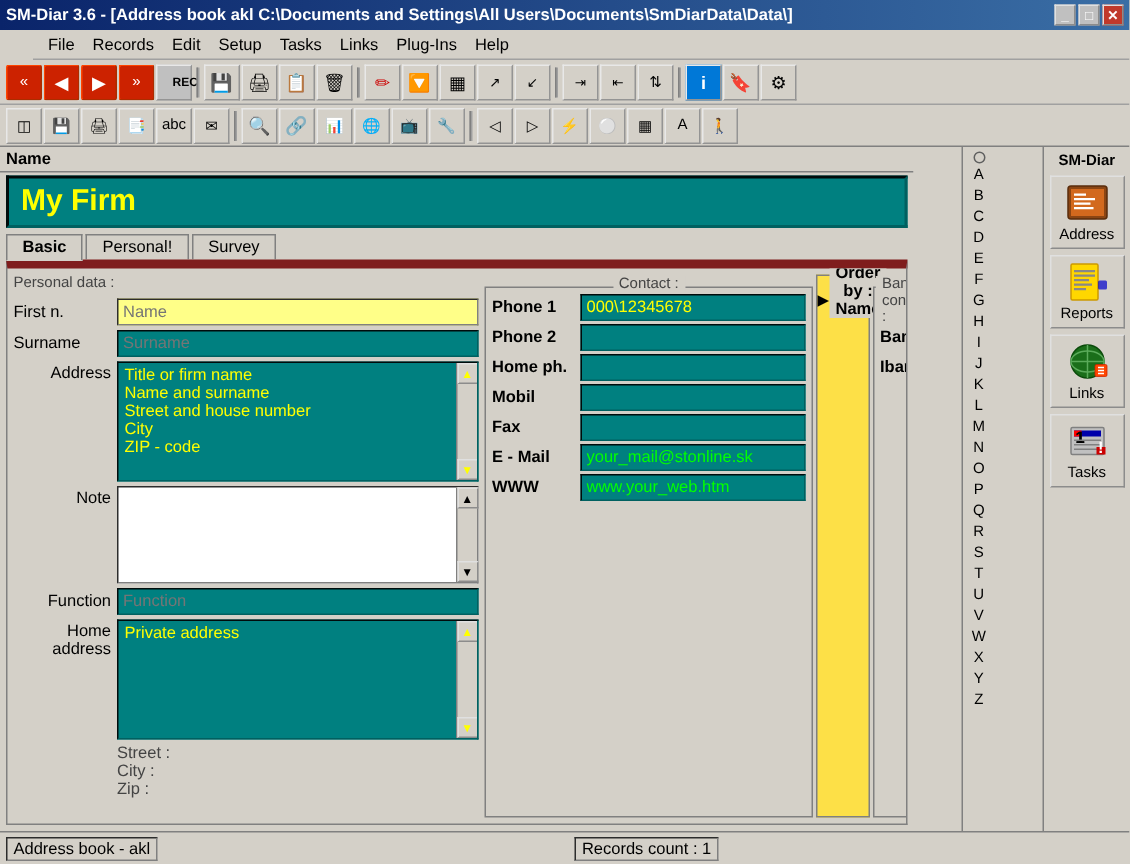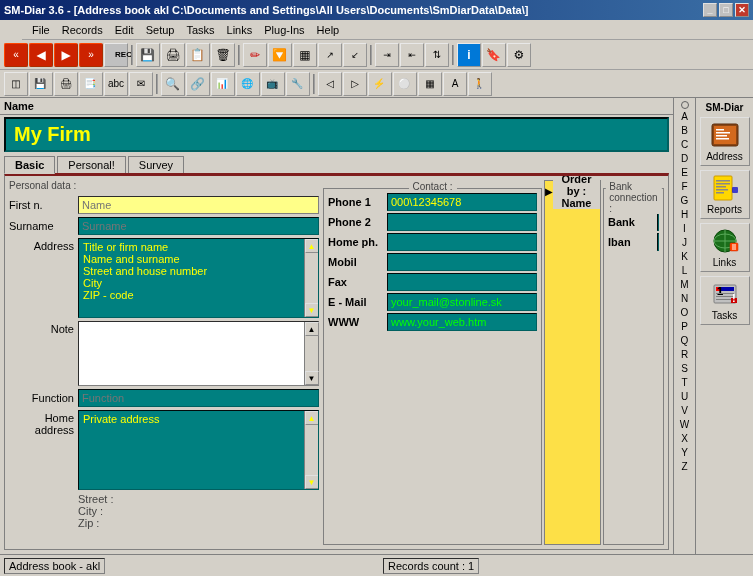--- a/index.html
+++ b/index.html
@@ -72,20 +72,21 @@
     }
     .tb-separator { width: 2px; height: 20px; background: #a0a0a0; margin: 0 2px; border-left: 1px solid #808080; }
 
     
     .tb-nav-red { background: #cc2200; color: white; border: 1px outset #ff4400; border-radius: 2px; }
 
     
     #main-container {
       display: flex;
       height: calc(576px - 20px - 20px - 30px - 28px - 22px);
+      gap: 32px;
     }
 
     
     #content-area {
       flex: 1;
       background: #d4d0c8;
       display: flex;
       flex-direction: column;
       overflow: hidden;
     }
@@ -531,21 +532,21 @@
       <span>Name</span>
     </div>
     <div id="name-value-box">My Firm</div>
 
     <div id="tabs-container">
       <div class="tab active">Basic</div>
       <div class="tab">Personal!</div>
       <div class="tab">Survey</div>
     </div>
 
-    <div id="form-area" style="border-top: 3px solid #7f1d1d;">
+    <div id="form-area" style="border-top: 6px solid #7f1d1d;">
 
       <div id="left-form">
         <div class="section-label">Personal data :</div>
 
         <div class="form-row">
           <span class="form-label">First n.</span>
           <input class="form-input-yellow" style="color: rgb(0, 0, 128);" placeholder="Name">
         </div>
 
         <div class="form-row">

